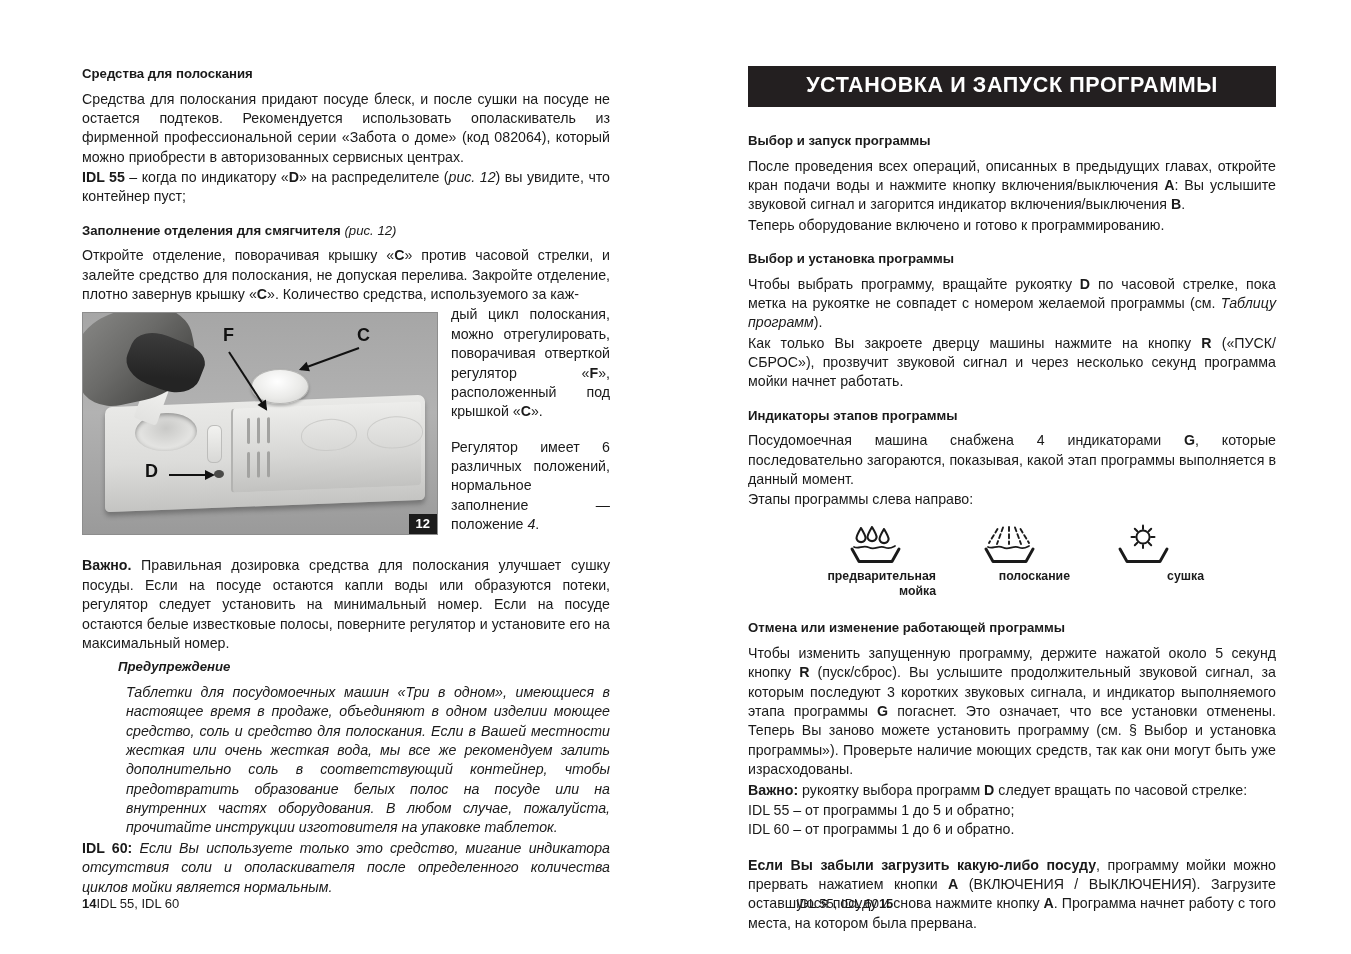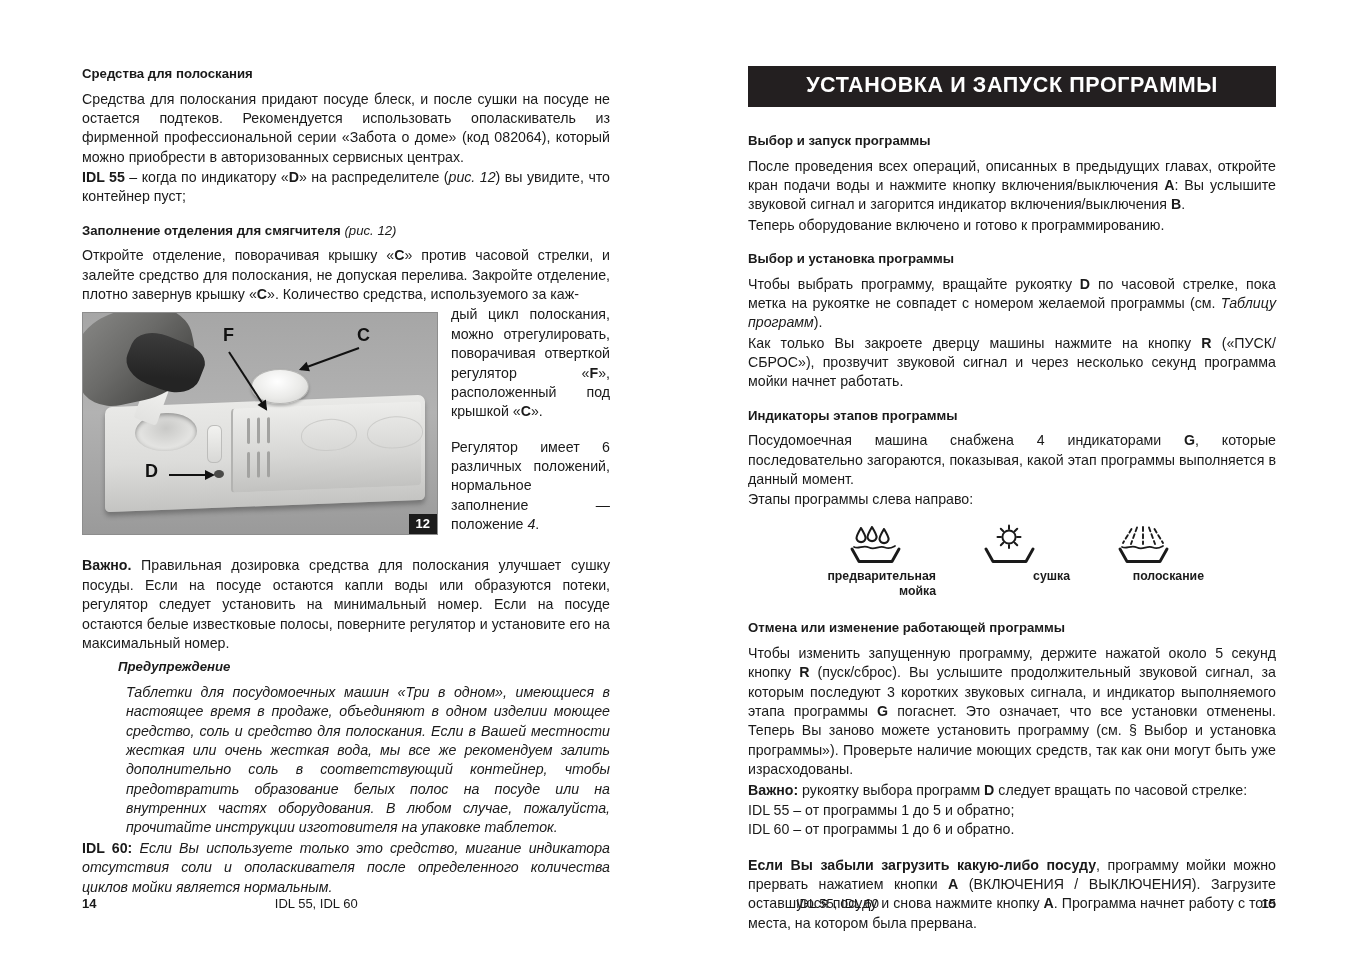--- a/index.html
+++ b/index.html
@@ -231,21 +231,20 @@
     margin-top: 3px;
   }
 
   .footer {
     position: absolute;
     bottom: 43px;
     left: 74px;
     width: 528px;
     font-size: 13px;
     display: flex;
-    justify-content: space-between;
   }
   .page-right .footer { left: 72px; }
   .footer .pg { font-weight: bold; }
   .footer .mdl { font-weight: normal; }
   .footer.left-pg .mdl { margin-right: 74px; }
   .footer.right-pg .mdl { margin-left: 48px; }
 
   .spacer6 { height: 11px; }
   .spacer10 { height: 15px; }
   .clearer { clear: both; }
@@ -392,53 +391,53 @@
             <path d="M14 4 C11 9, 9.5 12, 9.5 14.2 A4.6 4.6 0 0 0 18.6 14.2 C18.6 12, 17 9, 14 4 Z"></path>
             <path d="M25 3 C22 8, 20.5 11, 20.5 13.2 A4.6 4.6 0 0 0 29.6 13.2 C29.6 11, 28 8, 25 3 Z"></path>
             <path d="M37 5 C34 10, 32.5 13, 32.5 15.2 A4.6 4.6 0 0 0 41.6 15.2 C41.6 13, 40 10, 37 5 Z"></path>
             <path d="M7 23 C12 25.5, 16 20.5, 22 23.5 C28 26.5, 32 21, 38 23.5 C43 25.5, 46 23, 48 22" stroke-width="1.7"></path>
             <path d="M5 25 L12 37.5 L45 37.5 L52 25" stroke-width="2.9"></path>
           </svg>
         </span>
         <div class="icon-cap">предварительная мойка</div>
       </div>
 
+
+      <div class="icon-cell">
+        <span>
+          <svg width="62" height="42" viewBox="0 0 62 42" fill="none" stroke="#1a1a1a" stroke-width="1.9" stroke-linecap="round" stroke-linejoin="round">
+            <path d="M28 3 L28 20" stroke-dasharray="4 3.2"></path>
+            <path d="M22 3.5 L16 20" stroke-dasharray="4 3.2"></path>
+            <path d="M34 3.5 L40 20" stroke-dasharray="4 3.2"></path>
+            <path d="M16.5 5 L8 19" stroke-dasharray="4 3.2"></path>
+            <path d="M39.5 5 L48 19" stroke-dasharray="4 3.2"></path>
+            <path d="M7 23 C12 25.5, 16 20.5, 22 23.5 C28 26.5, 32 21, 38 23.5 C43 25.5, 46 23, 48 22" stroke-width="1.7"></path>
+            <path d="M5 25 L12 37.5 L45 37.5 L52 25" stroke-width="2.9"></path>
+          </svg>
+        </span>
+        <div class="icon-cap">полоскание</div>
+      </div>
 
       <div class="icon-cell">
         <span>
           <svg width="62" height="42" viewBox="0 0 62 42" fill="none" stroke="#1a1a1a" stroke-width="2" stroke-linecap="round" stroke-linejoin="round">
             <circle cx="28" cy="13" r="6.6"></circle>
             <path d="M28 1.5 L28 5"></path>
             <path d="M28 21 L28 24"></path>
             <path d="M16.5 13 L20 13"></path>
             <path d="M36 13 L39.5 13"></path>
             <path d="M19.8 4.8 L22.3 7.3"></path>
             <path d="M33.7 18.7 L36.2 21.2"></path>
             <path d="M36.2 4.8 L33.7 7.3"></path>
             <path d="M22.3 18.7 L19.8 21.2"></path>
             <path d="M5 25 L12 37.5 L45 37.5 L52 25" stroke-width="2.9"></path>
           </svg>
         </span>
         <div class="icon-cap">сушка</div>
       </div>
-
-      <div class="icon-cell">
-        <span>
-          <svg width="62" height="42" viewBox="0 0 62 42" fill="none" stroke="#1a1a1a" stroke-width="1.9" stroke-linecap="round" stroke-linejoin="round">
-            <path d="M28 3 L28 20" stroke-dasharray="4 3.2"></path>
-            <path d="M22 3.5 L16 20" stroke-dasharray="4 3.2"></path>
-            <path d="M34 3.5 L40 20" stroke-dasharray="4 3.2"></path>
-            <path d="M16.5 5 L8 19" stroke-dasharray="4 3.2"></path>
-            <path d="M39.5 5 L48 19" stroke-dasharray="4 3.2"></path>
-            <path d="M7 23 C12 25.5, 16 20.5, 22 23.5 C28 26.5, 32 21, 38 23.5 C43 25.5, 46 23, 48 22" stroke-width="1.7"></path>
-            <path d="M5 25 L12 37.5 L45 37.5 L52 25" stroke-width="2.9"></path>
-          </svg>
-        </span>
-        <div class="icon-cap">полоскание</div>
-      </div>
     </div>
 
     <div class="spacer6"></div>
 
     <h3 class="sec">Отмена или изменение работающей программы</h3>
 
     <p class="body">
       <span>Чтобы изменить запущенную программу, держите нажатой около 5 секунд кнопку </span><span class="b">R</span><span> (пуск/сброс). Вы услышите продолжительный звуковой сигнал, за которым последуют 3 коротких звуковых сигнала, и индикатор выполняемого этапа программы </span><span class="b">G</span><span> погаснет. Это означает, что все установки отменены.  Теперь Вы заново можете установить программу (см. § Выбор и установка программы»). Проверьте наличие моющих средств, так как они могут быть уже израсходованы.</span>
     </p>
 

